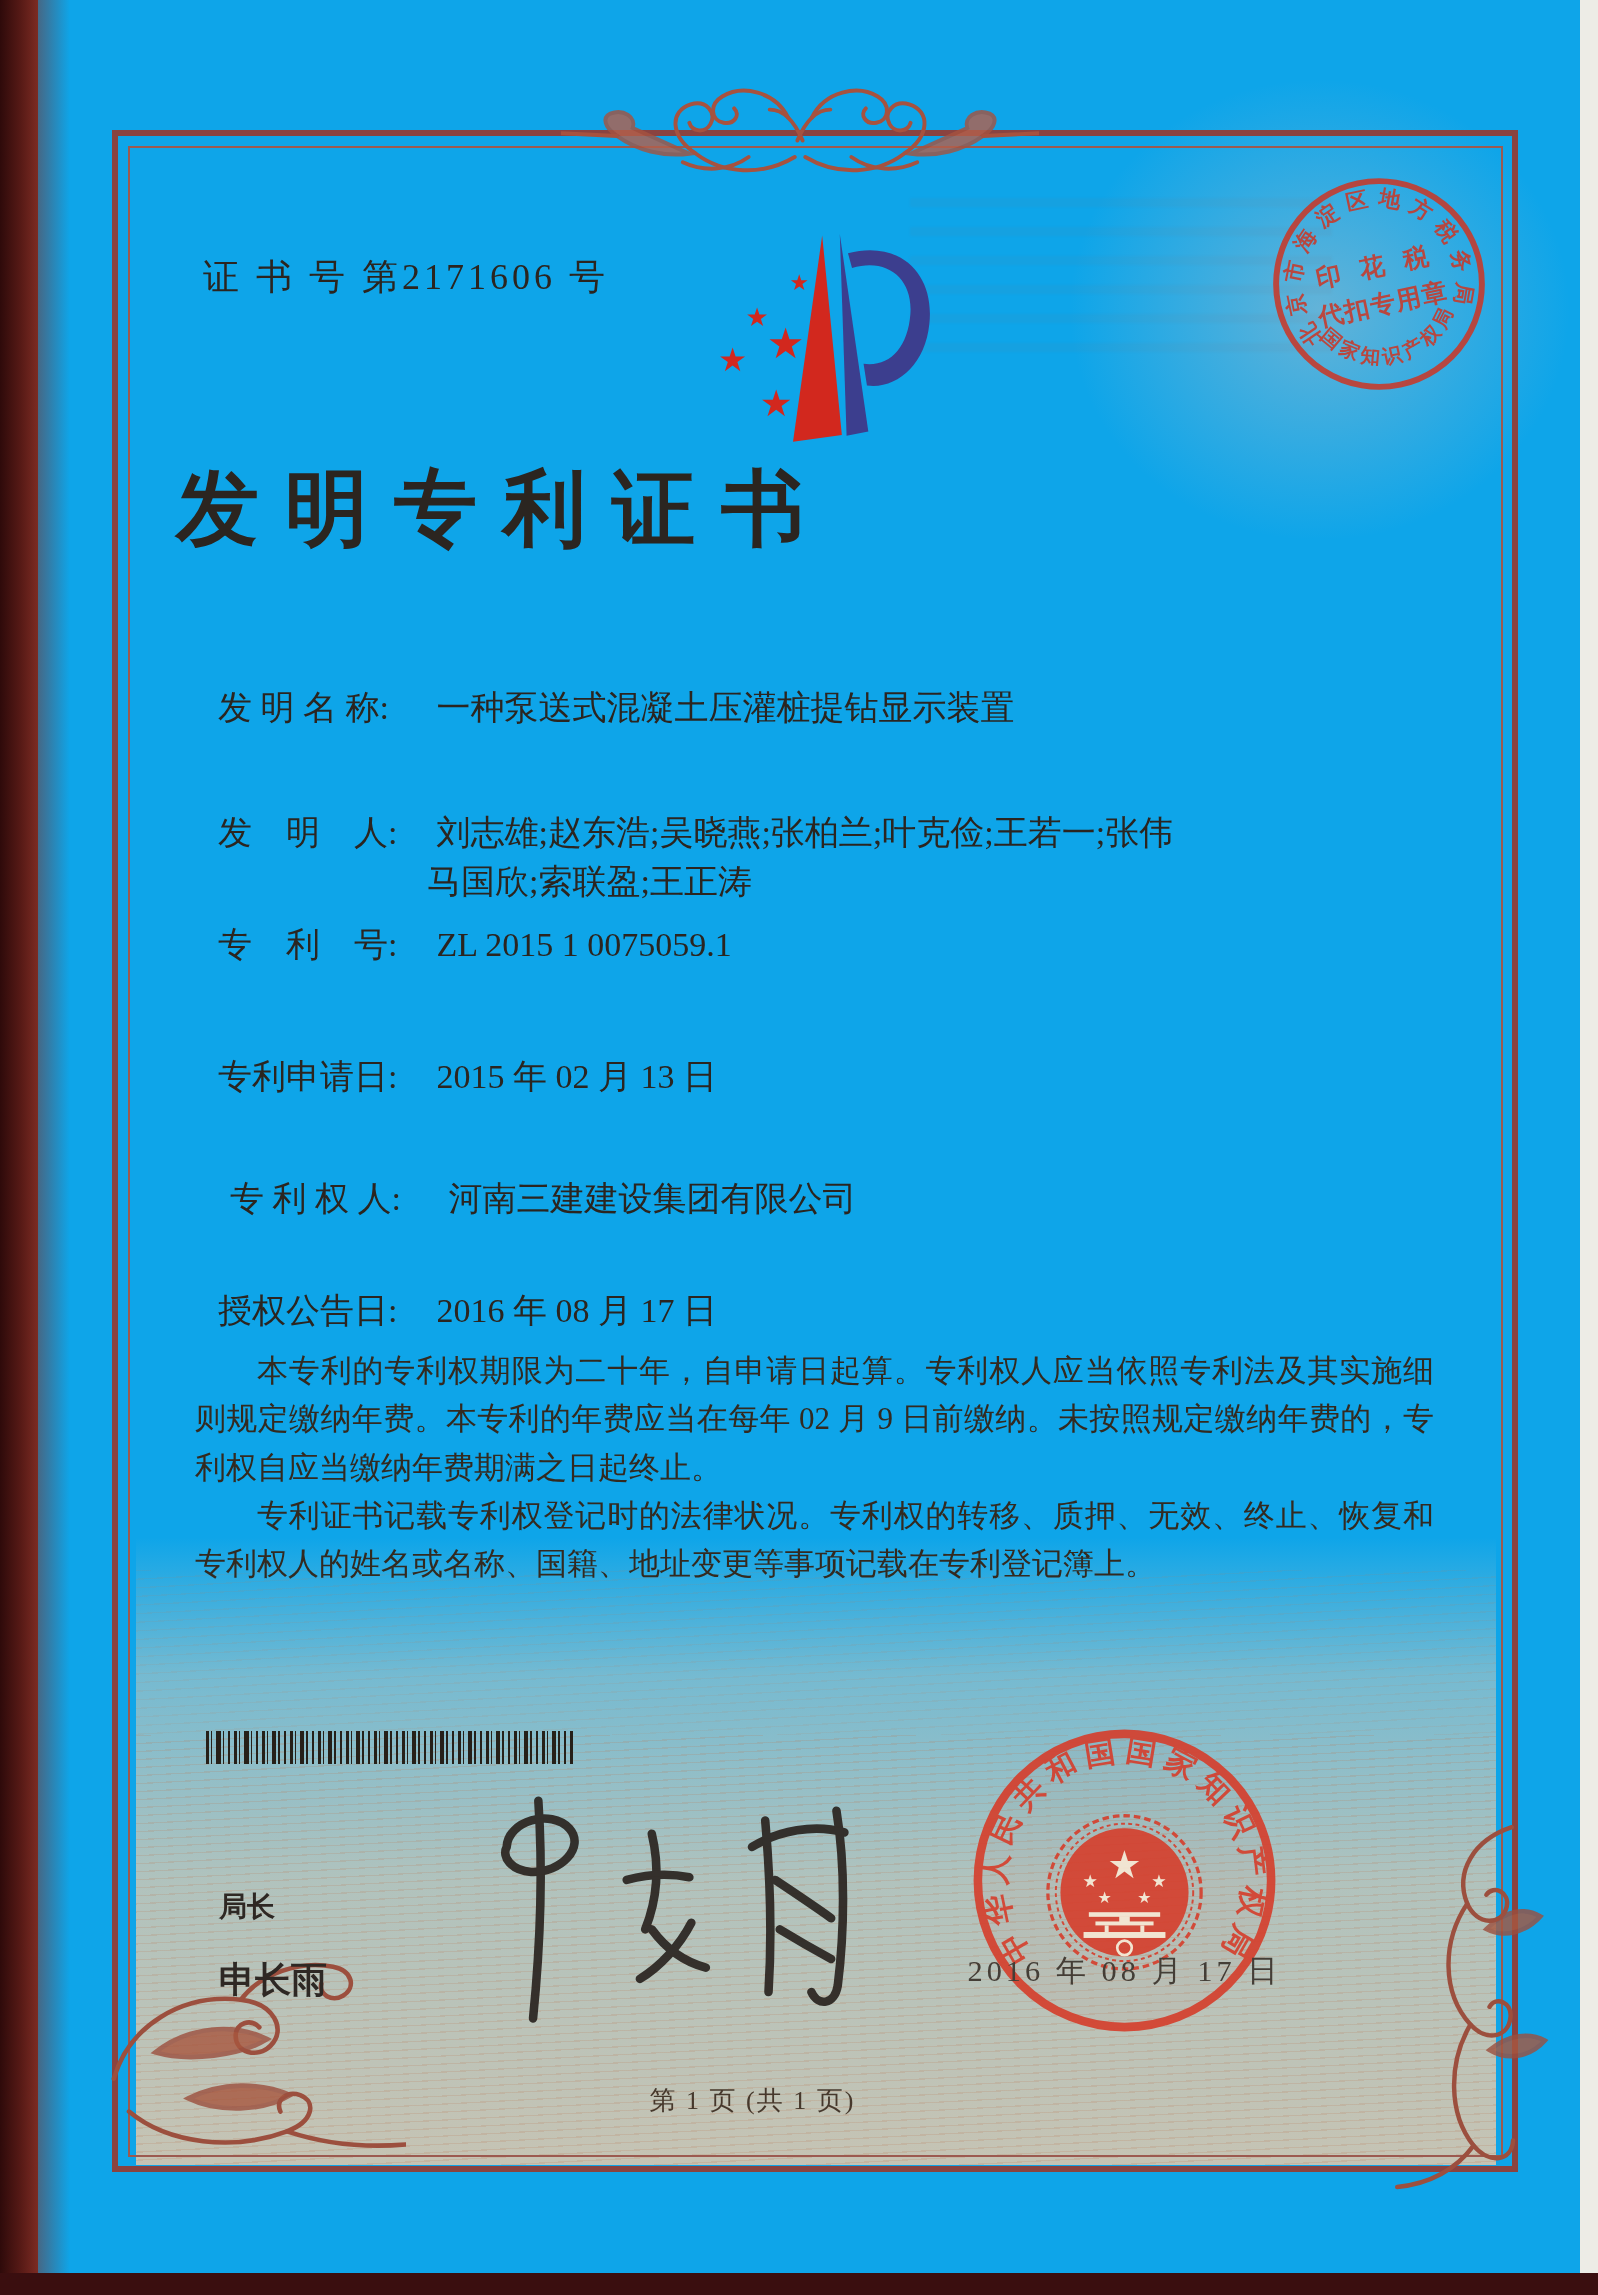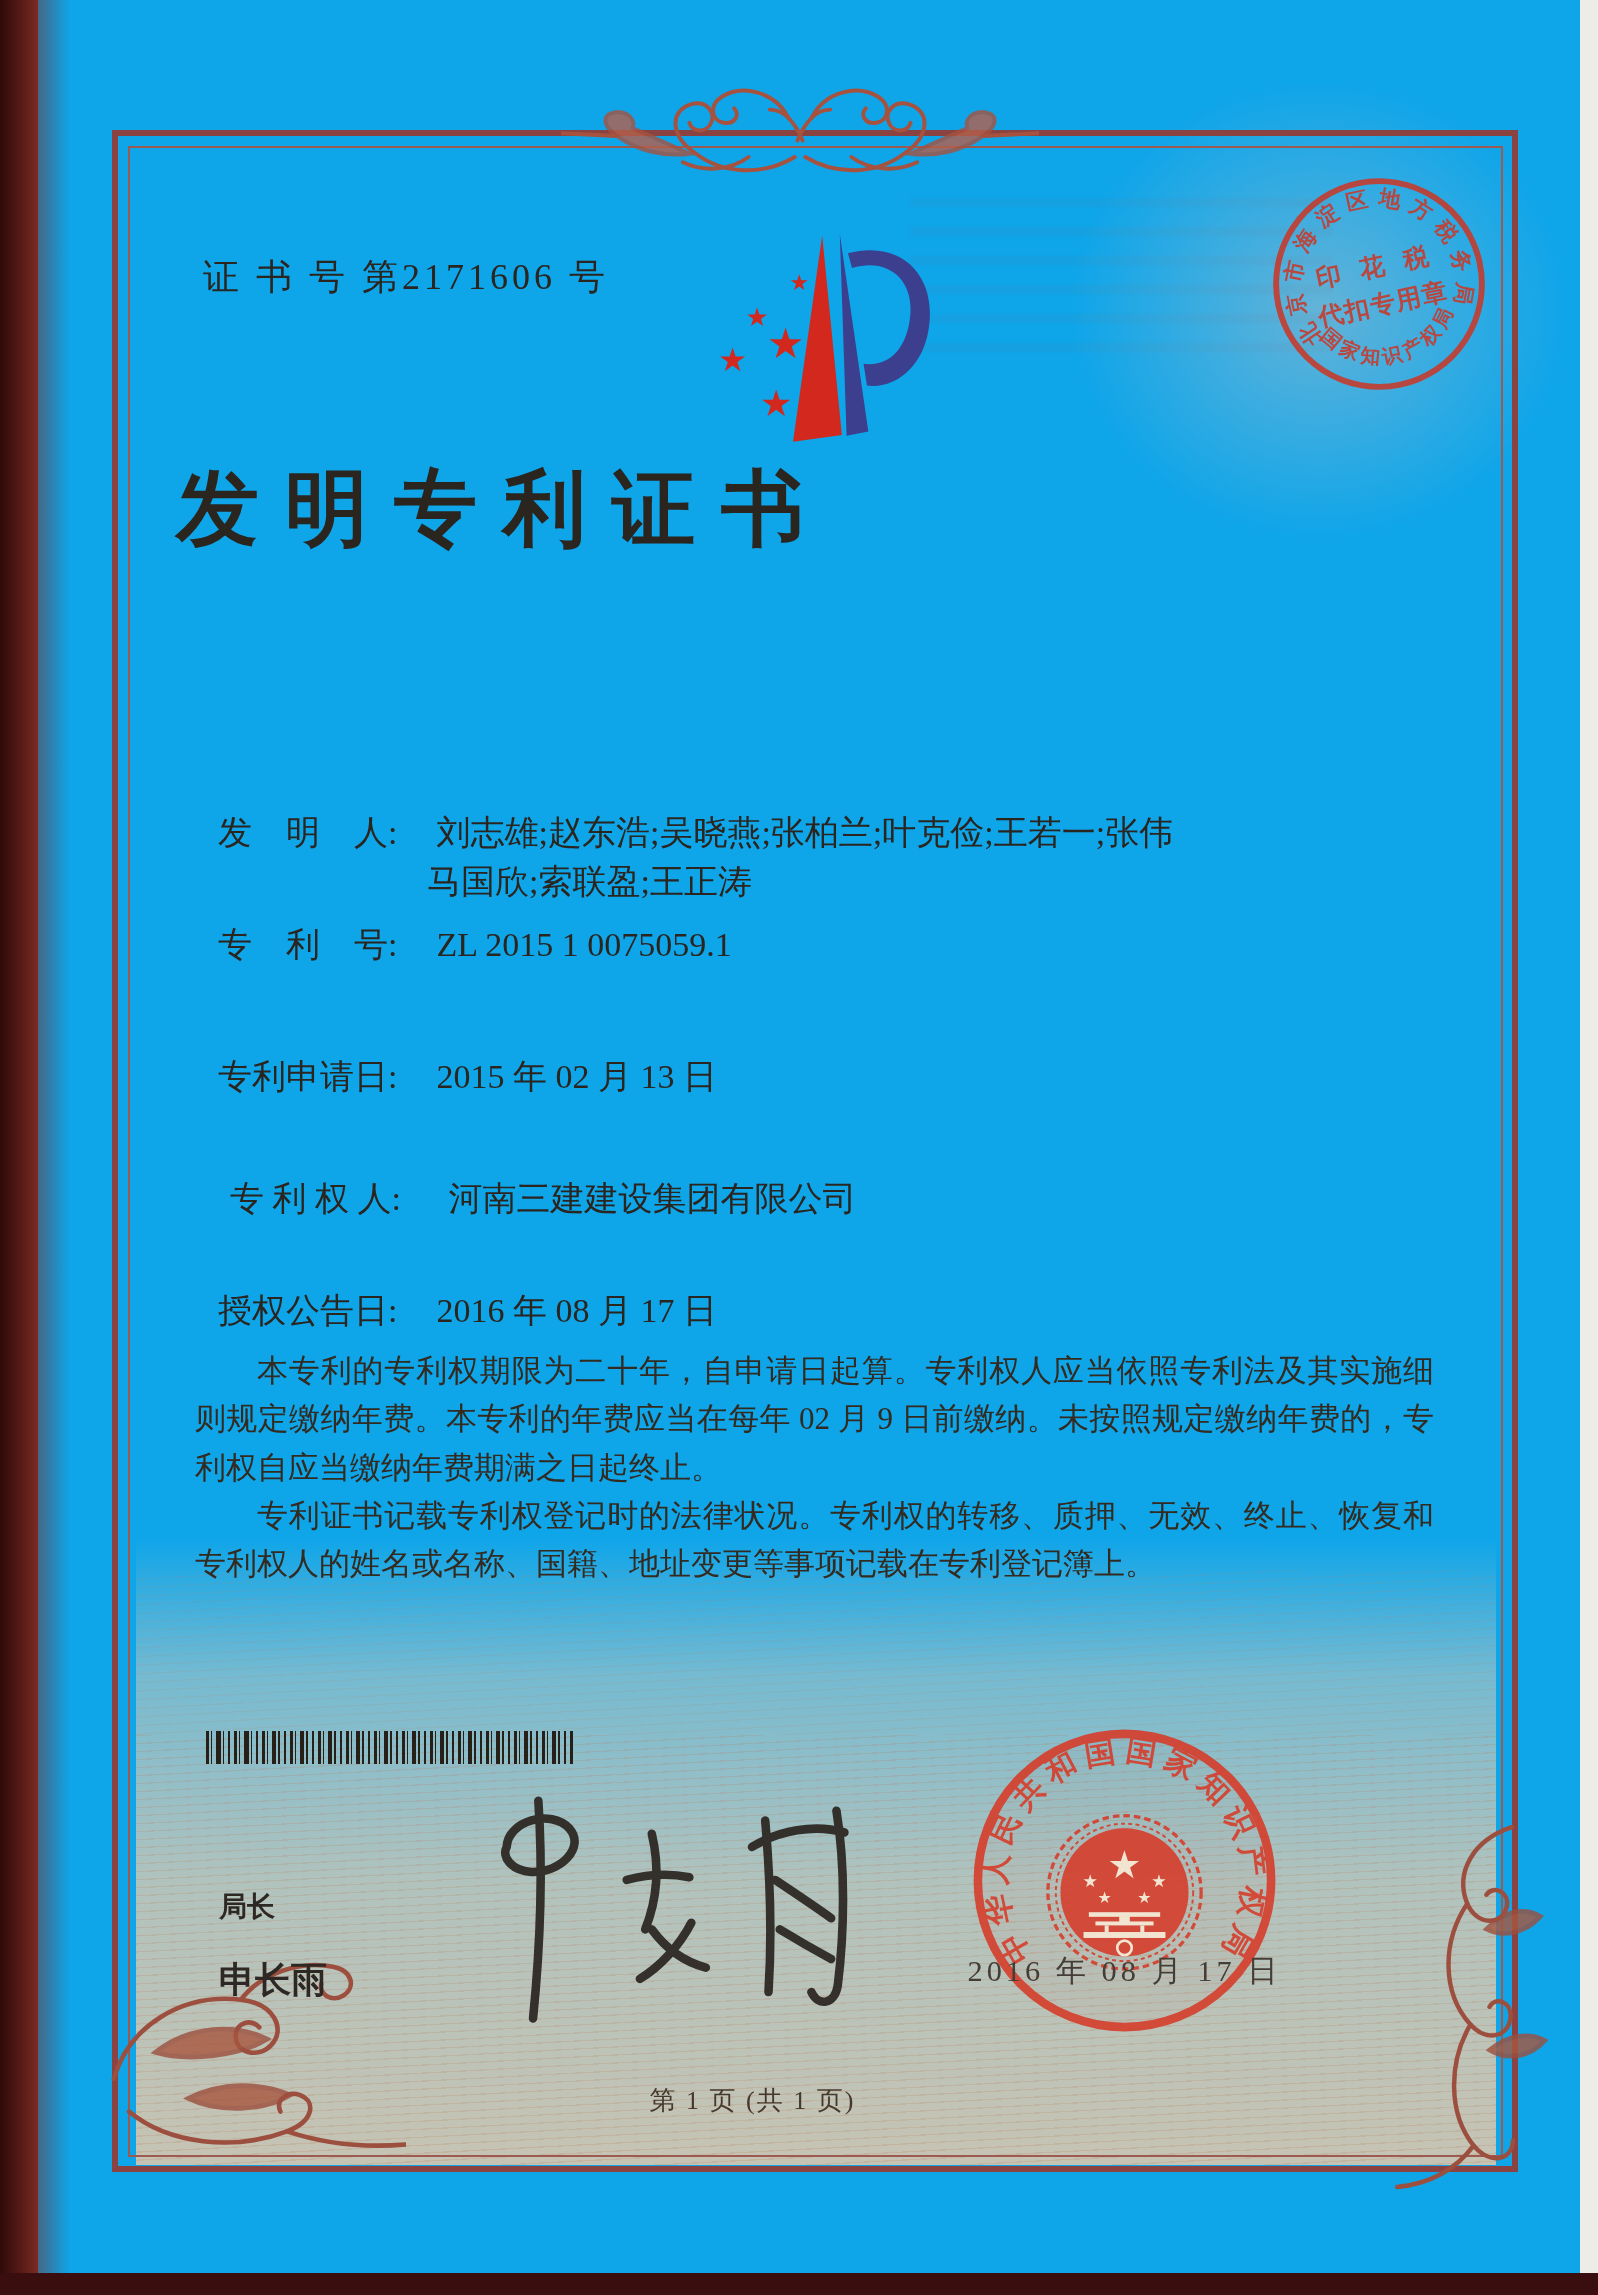--- a/index.html
+++ b/index.html
@@ -155,20 +155,24 @@
       <text font-size="30" font-weight="bold" letter-spacing="6">
         <textPath href="#taxBot" startOffset="50%" text-anchor="middle">国家知识产权局</textPath>
       </text>
       <text x="0" y="-14" font-size="38" font-weight="bold" letter-spacing="10" text-anchor="middle">印 花 税</text>
       <text x="0" y="44" font-size="38" font-weight="bold" letter-spacing="2" text-anchor="middle">代扣专用章</text>
     </g>
   </svg>
 
   <div class="abs title">发明专利证书</div>
 
+  <div class="abs row row-name">
+    <span class="lbl">发 明 名 称:</span>
+    <span>一种泵送式混凝土压灌桩提钻显示装置</span>
+  </div>
   <div class="abs row row-inv1">
     <span class="lbl">发　明　人:</span>
     <span>刘志雄;赵东浩;吴晓燕;张柏兰;叶克俭;王若一;张伟</span>
   </div>
   <div class="abs row row-inv2">
     <span>马国欣;索联盈;王正涛</span>
   </div>
   <div class="abs row row-patno">
     <span class="lbl">专　利　号:</span>
     <span>ZL 2015 1 0075059.1</span>

